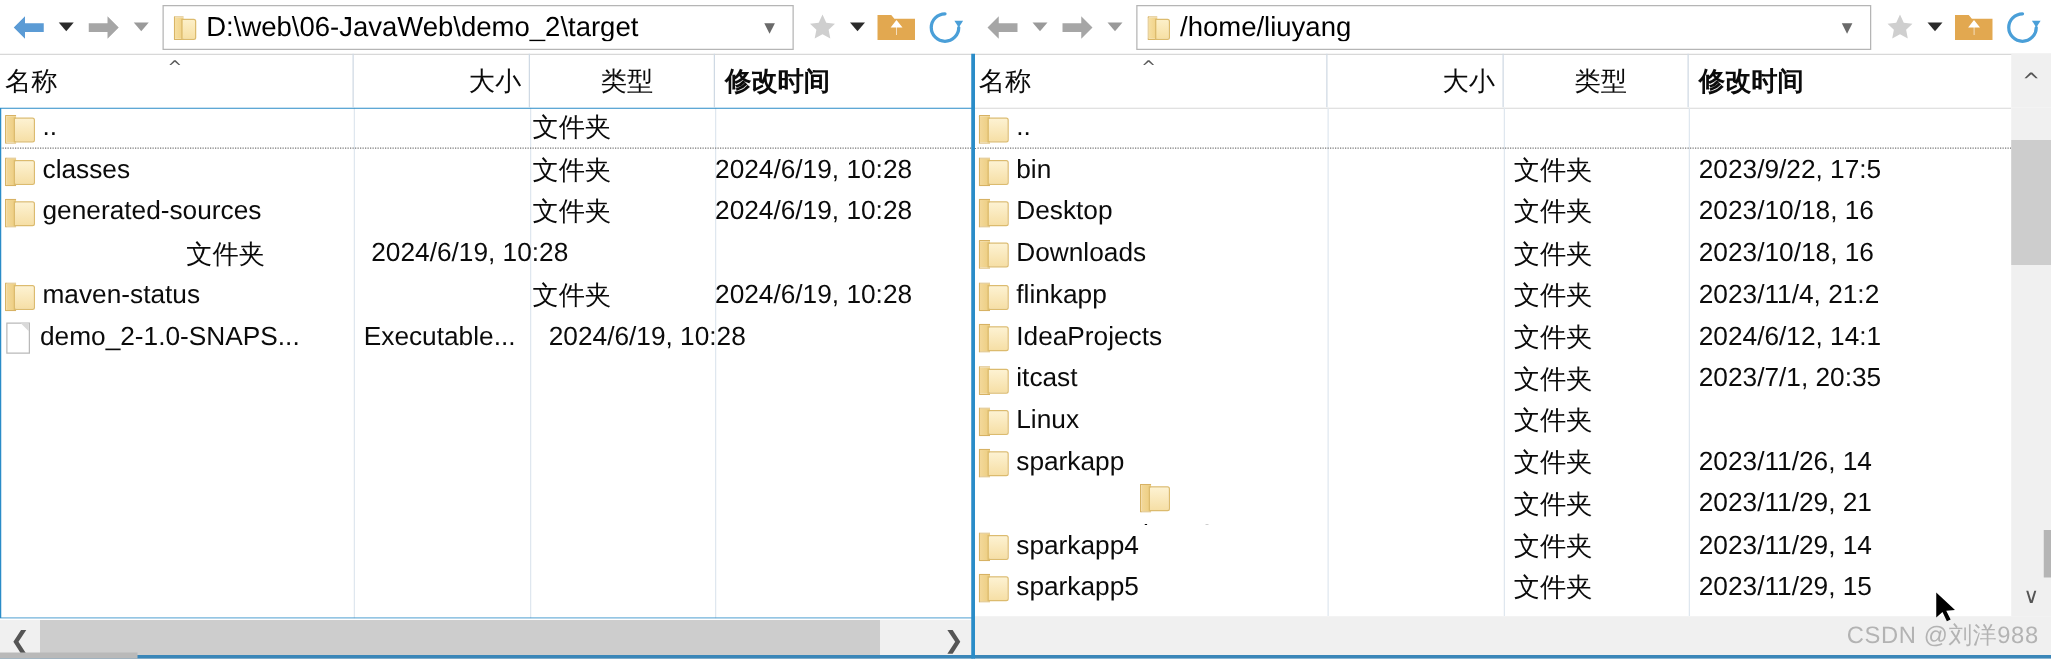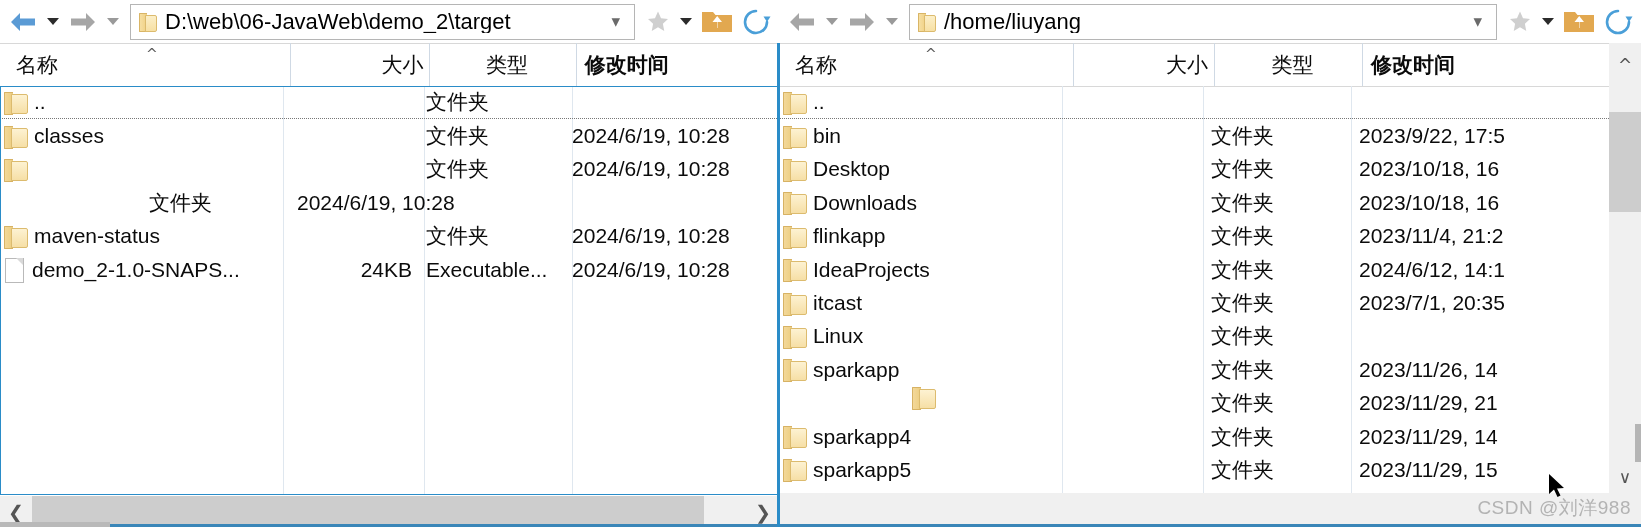--- a/index.html
+++ b/index.html
@@ -88,21 +88,20 @@
   .home-icon { width: 40px; height: 32px; display:flex; align-items:center; justify-content:center; }
   .refresh-icon { width: 38px; height: 34px; display:flex; align-items:center; justify-content:center; }
 
   
   .hdr {
     flex: 0 0 43px; height: 43px;
     display: flex; align-items: flex-end;
     background: #ffffff;
     border-top: 1px solid #d8d8d8;
     position: relative;
-    padding-left: 12px;
   }
   .hdr-cell {
     height: 43px;
     display: flex; align-items: center;
     font-size: 21px; color: #0b0b0b;
     border-right: 1px solid #cfd9e4;
     position: relative;
     white-space: nowrap;
   }
   .hdr-cell.name  { padding-left: 4px; }
@@ -315,20 +314,21 @@
               <span class="ic-folder"></span>
               <span>classes</span>
             </div>
             <div class="cell size" style="width: 141px;"></div>
             <div class="cell type" style="width: 148px;">文件夹</div>
             <div class="cell mod" style="width: 218px;">2024/6/19, 10:28</div>
           </div>
           <div class="row">
             <div class="cell name" style="width: 283px;">
               <span class="ic-folder"></span>
+              <span>generated-sources</span>
             </div>
             <div class="cell size" style="width: 141px;"></div>
             <div class="cell type" style="width: 148px;">文件夹</div>
             <div class="cell mod" style="width: 218px;">2024/6/19, 10:28</div>
           </div>
           <div class="row">
             <div class="cell size" style="width: 141px;"></div>
             <div class="cell type" style="width: 148px;">文件夹</div>
             <div class="cell mod" style="width: 218px;">2024/6/19, 10:28</div>
           </div>
@@ -339,21 +339,20 @@
             </div>
             <div class="cell size" style="width: 141px;"></div>
             <div class="cell type" style="width: 148px;">文件夹</div>
             <div class="cell mod" style="width: 218px;">2024/6/19, 10:28</div>
           </div>
           <div class="row">
             <div class="cell name" style="width: 283px;">
               <span class="ic-file"></span>
               <span>demo_2-1.0-SNAPS...</span>
             </div>
-            <div class="cell size" style="width: 141px;">24KB</div>
             <div class="cell type" style="width: 148px;">Executable...</div>
             <div class="cell mod" style="width: 218px;">2024/6/19, 10:28</div>
           </div>
         </div>
       <div class="focus-ring" style="left:0;top:0;right:0;bottom:0;"></div>
     </div>
 
     <div class="hscroll">
       <div class="hs-btn">❮</div>
       <div class="hs-track">

